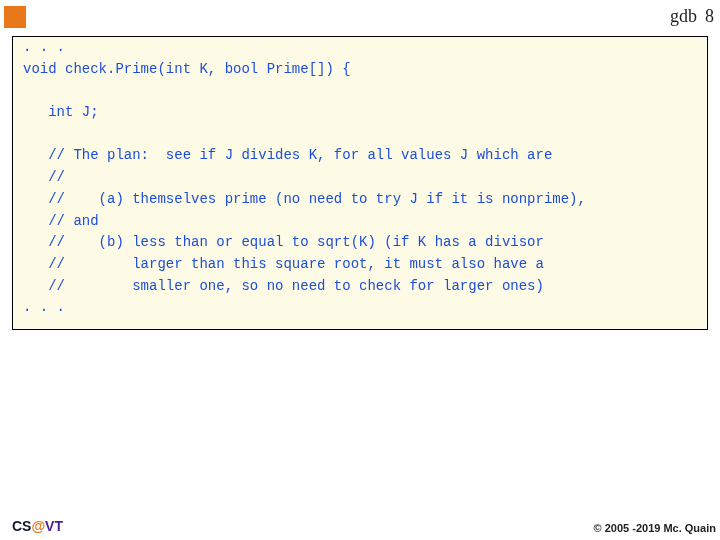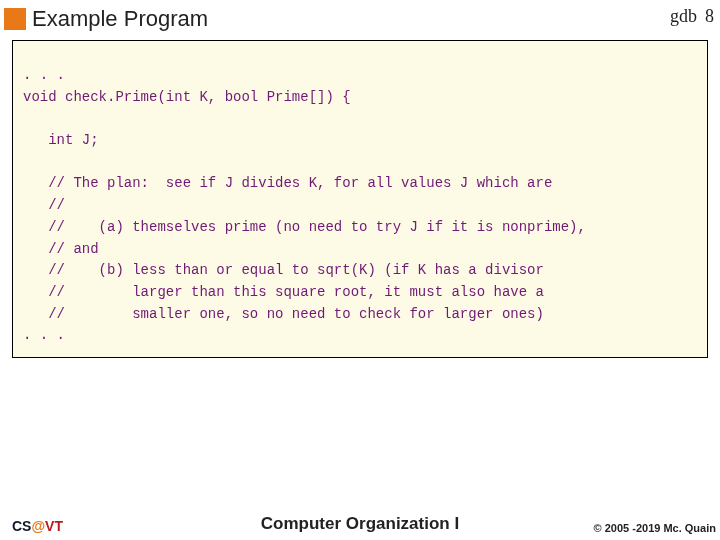--- a/index.html
+++ b/index.html
@@ -38,66 +38,65 @@
       color: #222;
       font-family: Liberation Serif, serif;
     }
     .header-right .gdb-label {
       margin-right: 8px;
     }
     .code-block {
       margin: 2px 12px 0 12px;
       border: 1px solid #000;
       background: #fdfae6;
-      padding: 24px 10px 10px 10px;
+      padding: 0 10px 10px 10px;
       font-family: "Courier New", Courier, monospace;
       font-size: 14px;
       line-height: 1.55;
-      color: #701a75;
+      color: #1d4ed8;
       white-space: pre;
       overflow: hidden;
     }
     .footer {
       position: absolute;
       bottom: 6px;
       left: 0;
       right: 0;
       display: flex;
       align-items: flex-end;
       justify-content: space-between;
       padding: 0 4px 0 12px;
     }
     .footer-left {
       font-size: 14px;
       font-weight: bold;
     }
     .footer-left .cs { color: #0f172a; }
     .footer-left .at { color: #e87818; }
-    .footer-left .vt { color: #b91c1c; }
+    .footer-left .vt { color: #4c1d95; }
     .footer-center {
       position: absolute;
       left: 50%;
       transform: translateX(-50%);
       font-size: 17px;
       font-weight: bold;
       color: #222;
     }
     .footer-right {
       font-size: 11px;
       color: #222;
       text-align: right;
       font-weight: bold;
     }
   </style>
 </head>
 <body>
 
 <div class="header">
   <div class="orange-box"></div>
-  <div class="title">Example Program</div>
   <div class="header-right">
     <span class="gdb-label">gdb</span><span>8</span>
   </div>
 </div>
 
 <div class="code-block"><span>. . .</span>
 <span>void check.Prime(int K, bool Prime[]) {</span>
 <span></span>
 <span>   int J;</span>
 <span></span>
@@ -107,15 +106,14 @@
 <span>   // and</span>
 <span>   //    (b) less than or equal to sqrt(K) (if K has a divisor</span>
 <span>   //        larger than this square root, it must also have a</span>
 <span>   //        smaller one, so no need to check for larger ones)</span>
 <span>. . .</span></div>
 
 <div class="footer">
   <div class="footer-left">
     <span class="cs">CS</span><span class="at">@</span><span class="vt">VT</span>
   </div>
-  <div class="footer-center">Computer Organization I</div>
   <div class="footer-right">© 2005 -2019 Mc. Quain</div>
 </div>
 
 </body></html>

